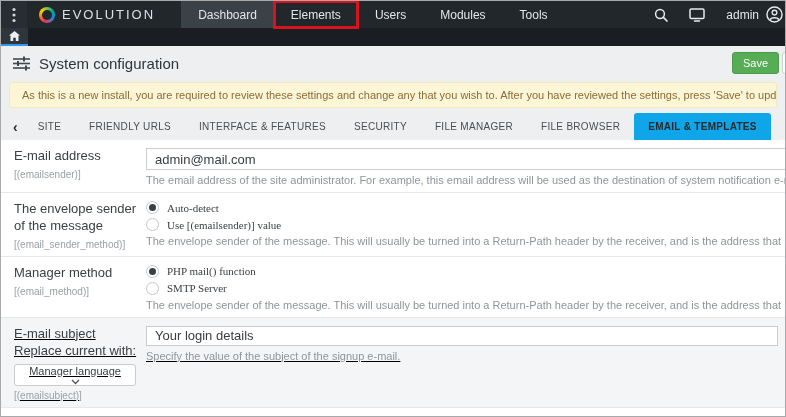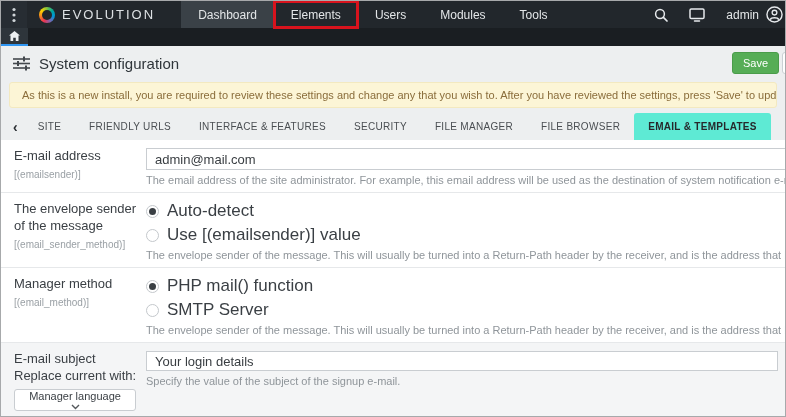--- a/index.html
+++ b/index.html
@@ -33,36 +33,36 @@
   .sliders-ic{ margin-right:9px; display:flex; align-items:center; }
   .page-title{ font-size:15px; font-weight:400; color:#2f353a; }
   .actions{ position:absolute; left:731px; top:6px; display:flex; gap:3px; }
   .btn{ font-family:inherit; font-size:11px; padding:4px 10px; border-radius:3px; cursor:pointer; white-space:nowrap; }
   .btn-save{ background:#56ad56; border:1px solid #4a9c4a; color:#fff; }
   .btn-cancel{ background:#fff; border:1px solid #cbd0d4; color:#3a3f44; }
   .warning{ height:26px; margin:1px 8px 5px; background:#fcf5d6; border:1px solid #f3e9c0; border-radius:3px; display:flex; align-items:center; padding:0 12px; font-size:11px; color:#8a6d3b; white-space:nowrap; overflow:hidden; }
   .tabs{ height:27px; display:flex; align-items:stretch; padding-left:6px; }
   .tab-chevron{ display:flex; align-items:center; padding:0 6px; font-size:14px; font-weight:bold; color:#2b2f33; cursor:pointer; }
   .tab{ display:flex; align-items:center; padding:0 14px; font-size:10px; letter-spacing:.3px; color:#4a4e52; cursor:pointer; white-space:nowrap; }
-  .tab.active{ background:#5eead4; color:#26292c; font-weight:bold; border-radius:3px 3px 0 0; }
+  .tab.active{ background:#0ea5e9; color:#26292c; font-weight:bold; border-radius:3px 3px 0 0; }
 
   
   .content{ background:#fff; }
   .frow{ display:grid; grid-template-columns:145px 1fr; padding:8px 7px 6px 0; border-bottom:1px solid #e6e8ea; }
-  .frow.gray{ background:#f4f5f6; }
+  .frow.gray{ background:#f4f5f6;text-decoration:underline; }
   .frow:last-child{ border-bottom:none; }
   .lcol{ padding-left:13px; padding-right:8px; }
   .flabel{ font-size:13px; color:#3a3f44; line-height:1.3; }
   .fkey{ font-size:10px; color:#9aa0a5; margin-top:4px; }
   .finput{ width:100%; height:22px; border:1px solid #c9cdd1; background:#fff; font-family:inherit; font-size:13px; color:#383d41; padding:0 8px; outline:none; }
   .fhelp{ font-size:11px; color:#8f959a; margin-top:4px; white-space:nowrap; overflow:hidden; }
   .radio-option{ display:flex; align-items:center; gap:8px; cursor:pointer; margin-bottom:4px; }
   .radio{ width:13px; height:13px; border:1px solid #c4c8cc; border-radius:50%; background:#fff; display:flex; align-items:center; justify-content:center; flex:0 0 auto; }
   .radio.on::after{ content:""; width:7px; height:7px; border-radius:50%; background:#3a3f44; }
-  .radio-label{ font-size:17px; color:#3a3f44; }
+  .radio-label{ font-size:11px; color:#3a3f44;font-family:Liberation Serif, serif; }
   .selectbox{ width:122px; height:22px; margin-top:4px; border:1px solid #c9cdd1; border-radius:3px; background:#fff; display:flex; align-items:center; justify-content:space-between; padding:0 7px; cursor:pointer;flex-direction:column; }
   .select-val{ font-size:11px; color:#3a3f44; white-space:nowrap; overflow:hidden; }
 </style>
 </head>
 <body>
 
 <div class="page">
 
   <header class="navbar">
     <div class="kebab">

